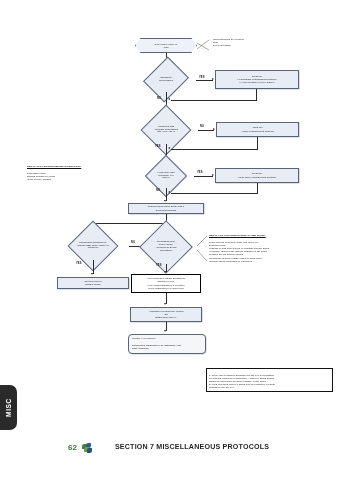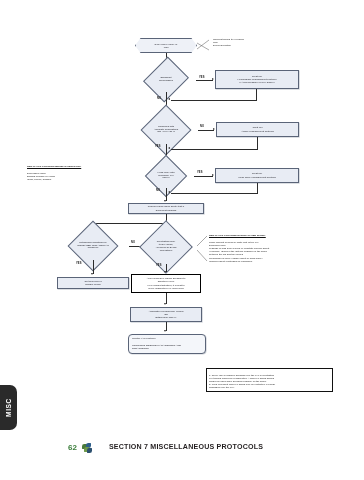--- a/index.html
+++ b/index.html
@@ -84,21 +84,21 @@
   }
   .tab span{
     color:#fff;font-size:6.6px;font-weight:bold;letter-spacing:.6px;
     transform:rotate(-90deg);white-space:nowrap;
   }
 
   
   .footer{position:absolute;left:16px;right:0;bottom:26px;display:flex;align-items:flex-start;}
   .footer .pg{margin-left:52px;font-size:8px;font-weight:bold;color:#3a7d3a;}
   .footer .logo{margin-left:5px;width:11px;height:11px;position:relative;}
-  .footer .ftxt{margin-left:16px;font-size:7.1px;font-weight:bold;color:#231f20;letter-spacing:.2px;}
+  .footer .ftxt{margin-left:22px;font-size:7.1px;font-weight:bold;color:#231f20;letter-spacing:.2px;}
 
   .leaf{position:absolute;width:4.6px;height:4.6px;border-radius:50% 10% 50% 10%;}
 </style>
 </head>
 <body>
 
 <div class="page">
 
 
   <div class="hex" style="left:135px;top:38px;width:62px;height:15px;">S/Sx of Eye Injury or

